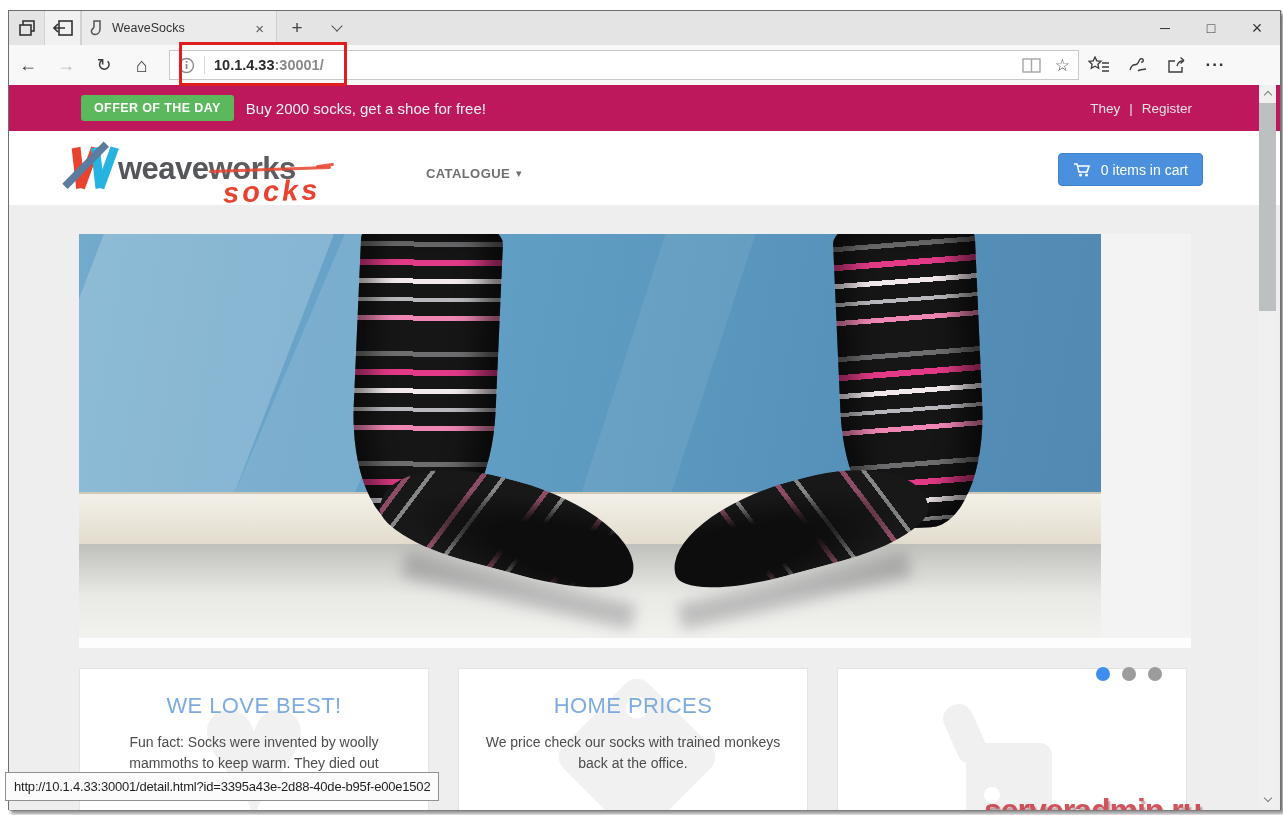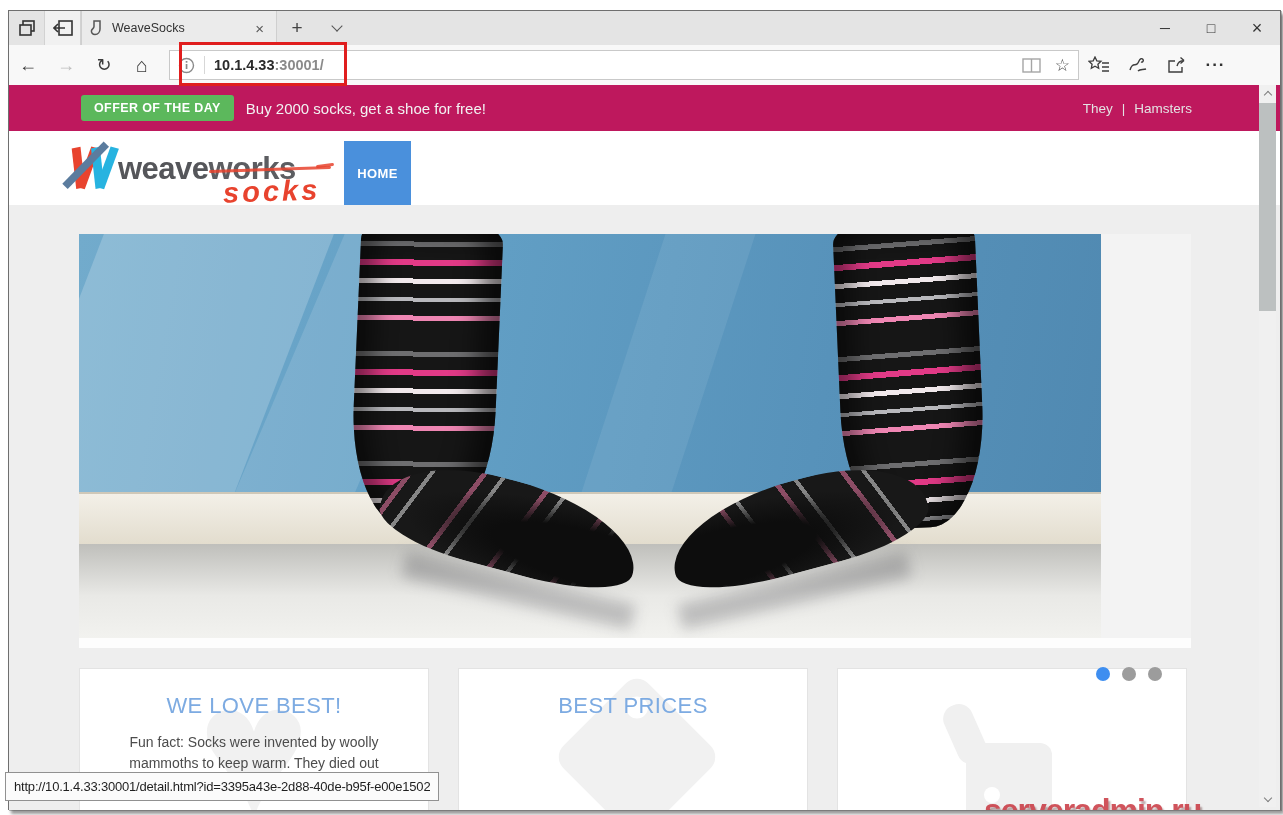--- a/index.html
+++ b/index.html
@@ -225,21 +225,21 @@
     <div class="annot"></div>
 
     <div class="content">
 
       <div class="offerbar">
         <span class="offer-badge">OFFER OF THE DAY</span>
         <span class="offer-msg">Buy 2000 socks, get a shoe for free!</span>
         <span class="auth">
           <span>They</span>
           <span>|</span>
-          <span>Hamsters</span>
+          <span>Register</span>
         </span>
       </div>
 
       <div class="siteheader">
         <div class="logo">
           <span>
             <svg width="58" height="56" viewBox="0 0 66 60">
               <g transform="skewX(-6)">
                 <line x1="18" y1="8" x2="28" y2="54" stroke="#e8432e" stroke-width="10"></line>
                 <line x1="28" y1="54" x2="40" y2="8" stroke="#e8432e" stroke-width="10"></line>
@@ -247,21 +247,34 @@
                 <line x1="50" y1="54" x2="62" y2="8" stroke="#27b3e0" stroke-width="10"></line>
                 <line x1="10" y1="52" x2="52" y2="4" stroke="#5b7c9e" stroke-width="9"></line>
               </g>
             </svg>
           </span>
           <span class="brandtxt"><span>weave</span><span class="works">works</span></span>
           <span class="strike"></span>
           <span class="strike2"></span>
           <span class="socksword">socks</span>
         </div>
-        <div class="nav-home">HOME</div>
+        <div class="nav-cat">
+          <span>CATALOGUE</span>
+          <span class="caret">▾</span>
+        </div>
+        <div class="cartbtn">
+          <span>
+            <svg width="19" height="16" viewBox="0 0 19 16">
+                <path d="M1 2 h3 l2 8 h8 l2-6 H5" fill="none" stroke="#fff" stroke-width="1.6"></path>
+                <circle cx="7.5" cy="13" r="1.5" fill="#fff"></circle>
+                <circle cx="13.5" cy="13" r="1.5" fill="#fff"></circle>
+              </svg>
+          </span>
+          <span>0 items in cart</span>
+        </div>
       </div>
 
       <div class="hero">
         <div class="wall">
           <div class="streak1"></div>
           <div class="streak2"></div>
           <div class="streak3"></div>
         </div>
         <div class="board"></div>
         <div class="floor"></div>
@@ -281,21 +294,22 @@
       </div>
 
       <div class="card c1">
         <div class="wm wm-heart wm-el">♥</div>
         <h2>WE LOVE BEST!</h2>
         <p>Fun fact: Socks were invented by woolly mammoths to keep warm. They died out because</p>
 
       </div>
       <div class="card c2">
         <div class="wm wm-tag wm-el"></div>
-        <h2>BEST PRICES</h2>
+        <h2>HOME PRICES</h2>
+        <p>We price check our socks with trained monkeys back at the office.</p>
       </div>
       <div class="card c3">
         <div class="wm wm-thumb-t wm-el"></div>
         <div class="wm wm-thumb-f wm-el"></div>
         <div class="wm wm-thumb-dot wm-el"></div>
       </div>
 
       <div class="watermark">serveradmin.ru</div>
     </div>
 

